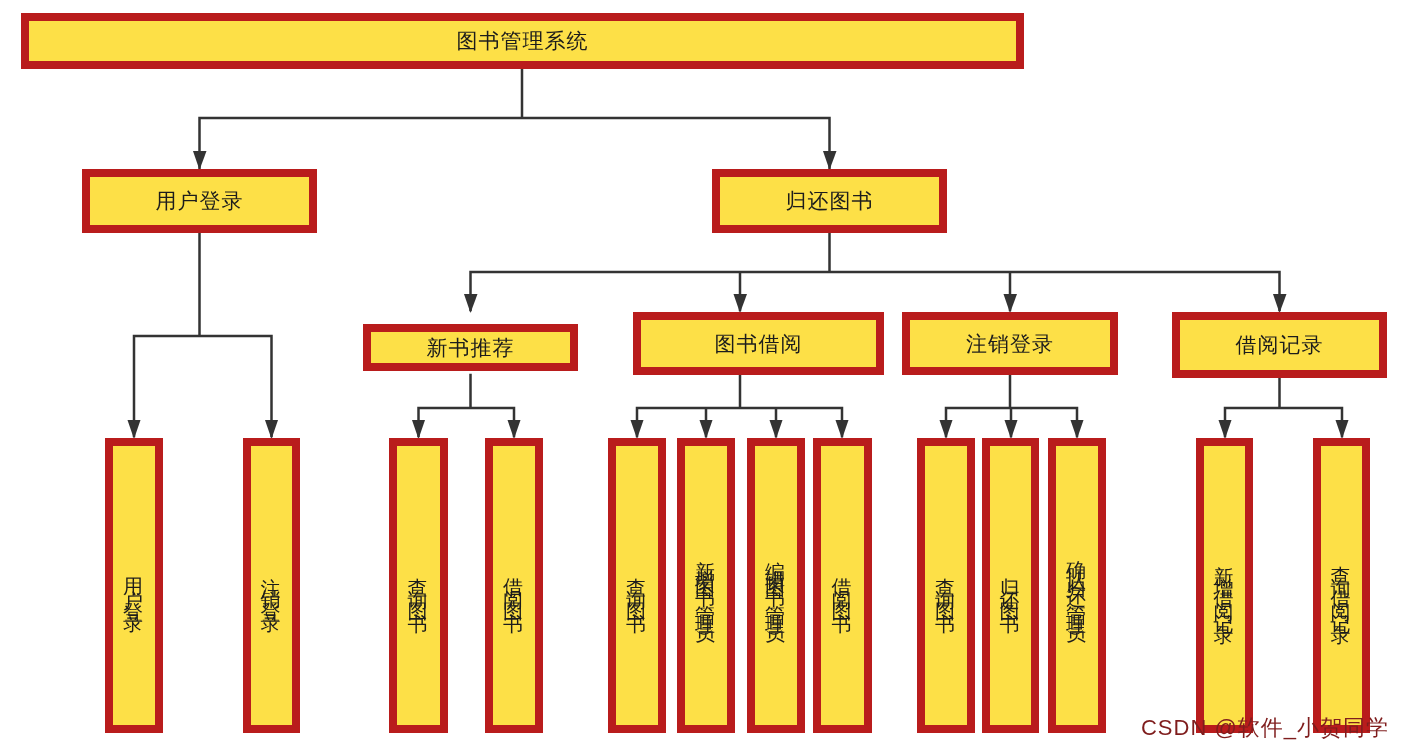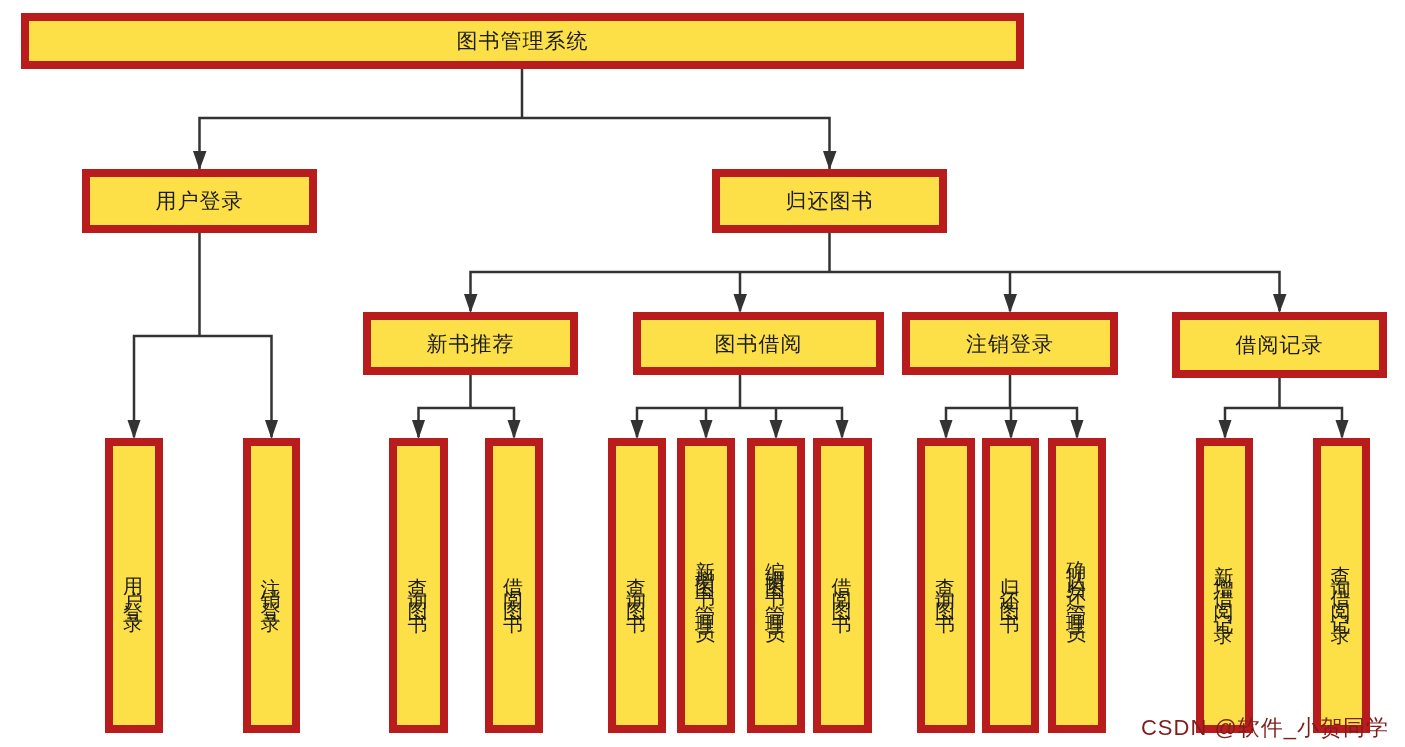--- a/index.html
+++ b/index.html
@@ -110,21 +110,21 @@
     <span class="lbl">图书管理系统</span>
   </div>
 
   <div class="node" style="left:82px;top:169px;width:235px;height:64px">
     <span class="lbl">用户登录</span>
   </div>
   <div class="node" style="left:712px;top:169px;width:235px;height:64px">
     <span class="lbl">归还图书</span>
   </div>
 
-  <div class="node" style="left:363px;top:312px;width:215px;height:63px">
+  <div class="node" style="left:363px;top:324px;width:215px;height:47px">
     <span class="lbl">新书推荐</span>
   </div>
   <div class="node" style="left:633px;top:312px;width:251px;height:63px">
     <span class="lbl">图书借阅</span>
   </div>
   <div class="node" style="left:902px;top:312px;width:216px;height:63px">
     <span class="lbl">注销登录</span>
   </div>
   <div class="node" style="left:1172px;top:312px;width:215px;height:66px">
     <span class="lbl">借阅记录</span>

